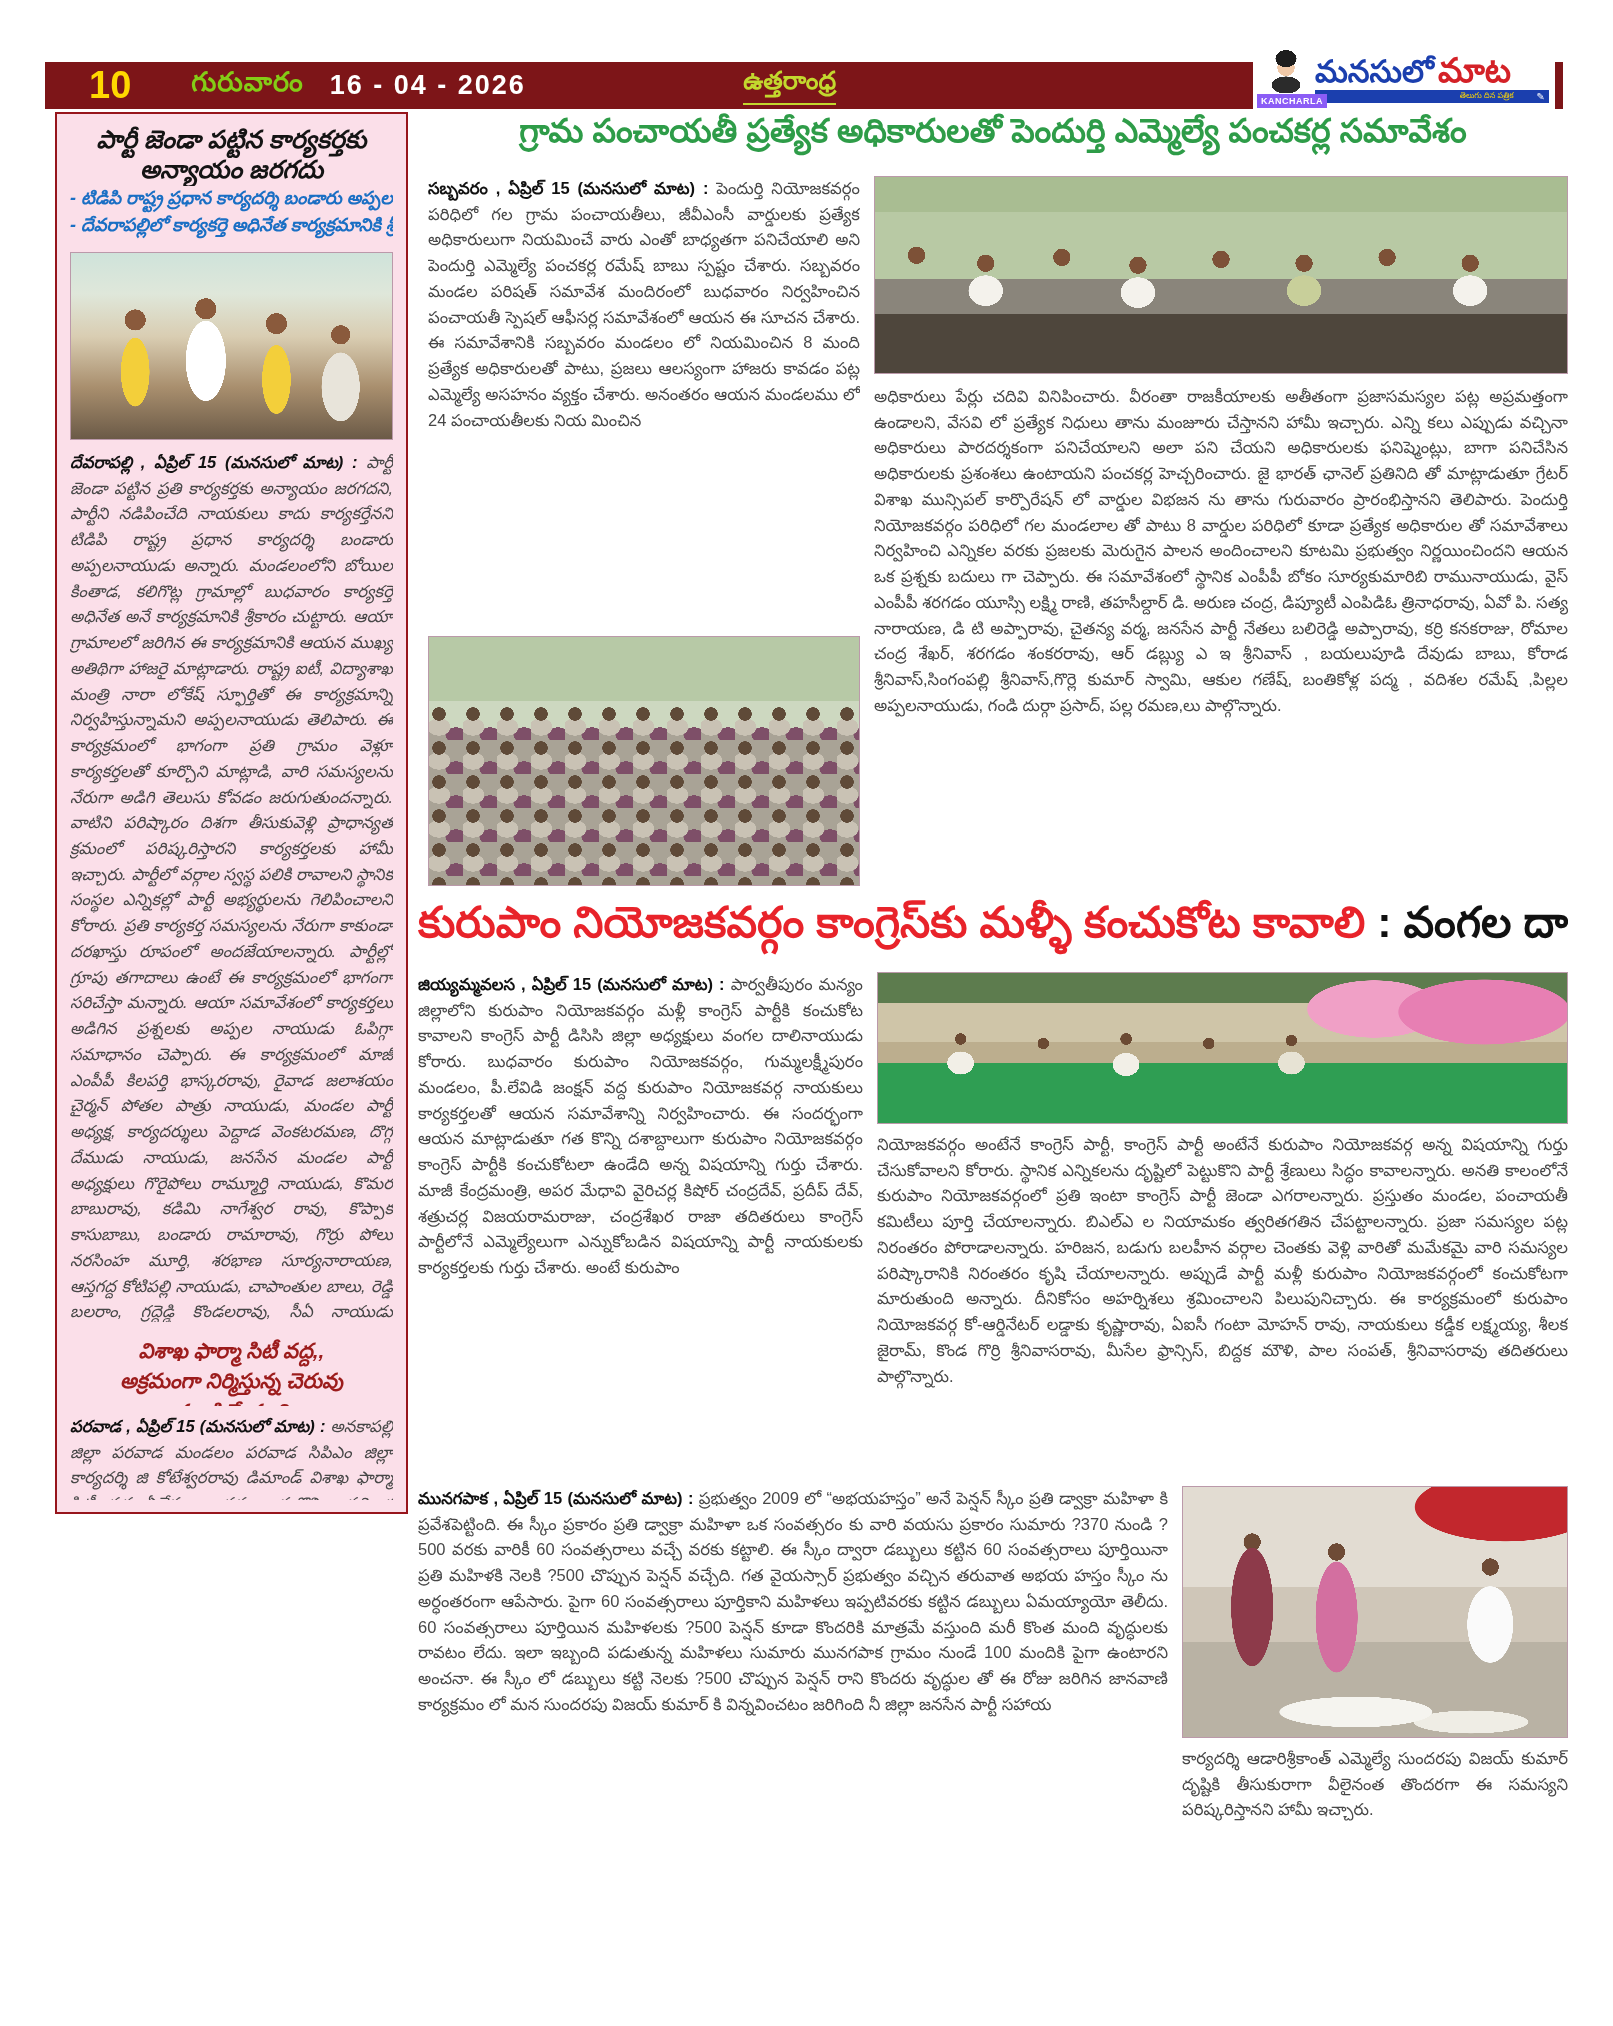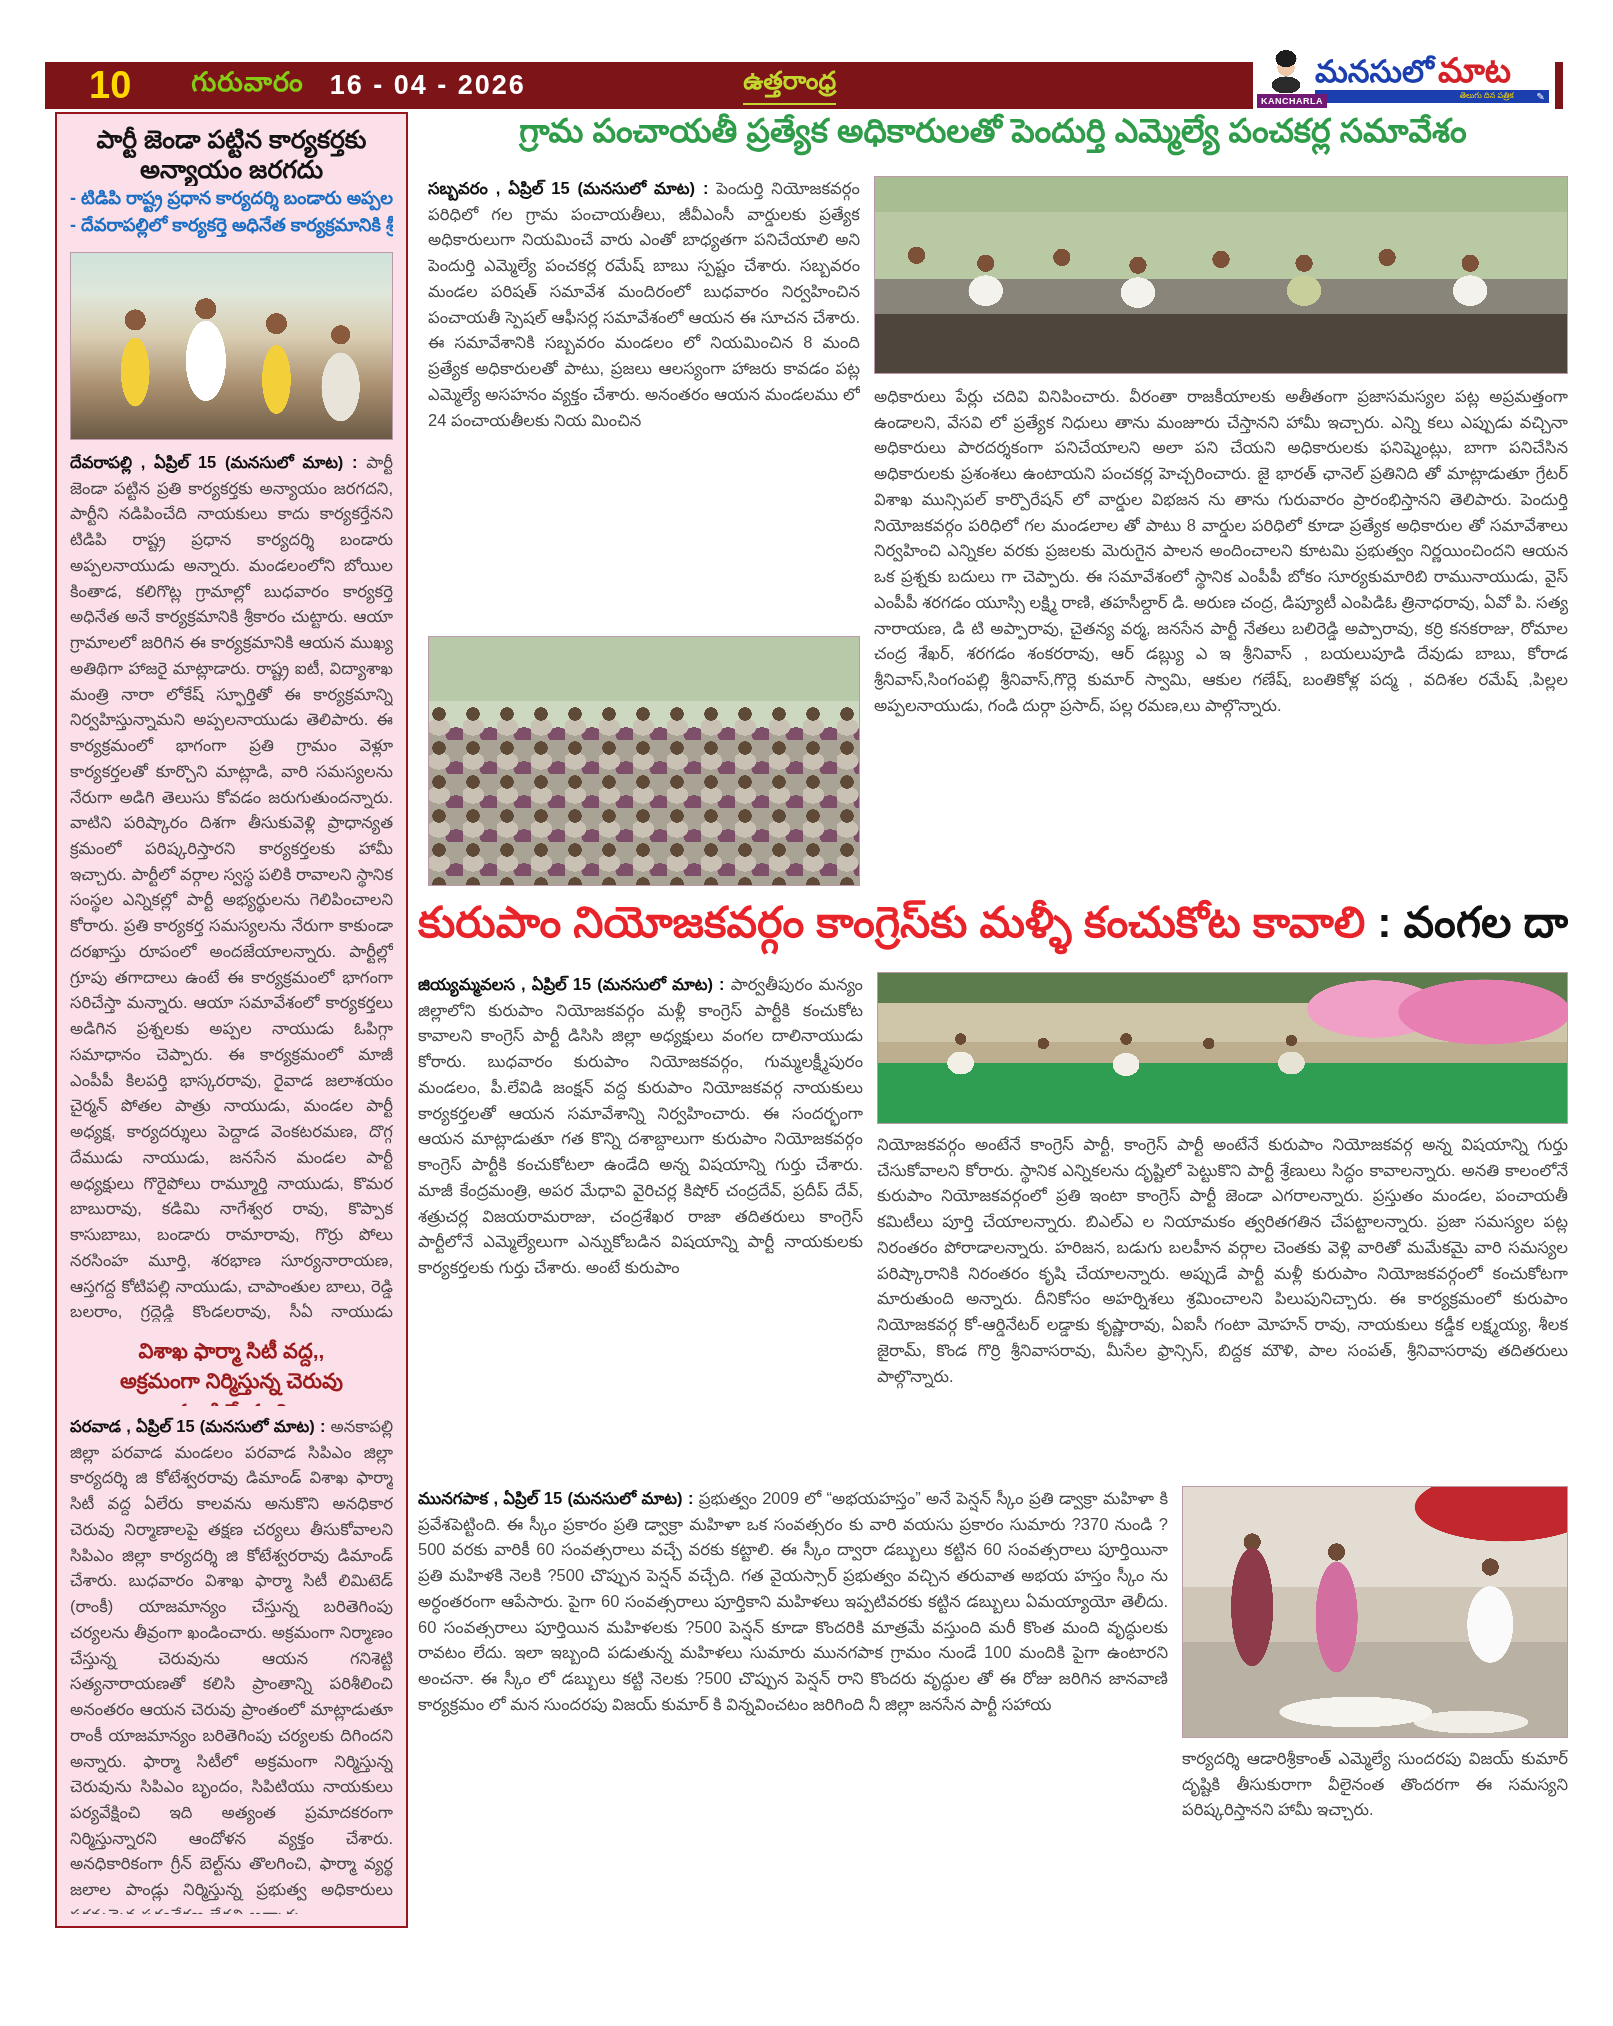--- a/index.html
+++ b/index.html
@@ -12,31 +12,31 @@
   .mh-day  { color:#84cc16; font-size:27px; font-weight:bold; margin-left:60px; letter-spacing:1px; }
   .mh-date { color:#ffffff; font-size:27px; font-weight:bold; margin-left:26px; letter-spacing:2px; }
   .mh-region { position:absolute; left:46%; color:#c3d82e; font-size:25px; font-weight:bold; border-bottom:2px solid #c3d82e; padding-bottom:2px; }
   .logo { position:absolute; right:8px; top:-16px; width:302px; height:64px; background:#ffffff; display:flex; align-items:center; padding:2px 6px 2px 4px; }
   .logo-left { position:relative; width:58px; height:60px; flex:none; }
   .logo-face { position:absolute; left:8px; top:1px; width:42px; height:44px; border-radius:4px; background:
       radial-gradient(ellipse 11px 9px at 50% 22%, #1d1d1d 0 95%, transparent 96%),
       radial-gradient(circle 9px at 50% 42%, #f0c9a8 0 95%, transparent 96%),
       radial-gradient(ellipse 15px 9px at 50% 82%, #2b2b2b 0 95%, transparent 96%),
       #ffffff; }
-  .logo-brand { position:absolute; left:0; bottom:0; background:#701a75; color:#ffffff; font-size:9px; font-weight:bold; letter-spacing:.5px; padding:2px 4px; }
+  .logo-brand { position:absolute; left:0; bottom:0; background:#8b5cf6; color:#ffffff; font-size:9px; font-weight:bold; letter-spacing:.5px; padding:2px 4px; }
   .logo-right { flex:1; display:flex; flex-direction:column; justify-content:center; }
   .logo-title { line-height:1; white-space:nowrap; }
   .lt1 { color:#1b3fae; font-size:31px; font-weight:bold; }
   .lt2 { color:#d42127; font-size:34px; font-weight:bold; margin-left:4px; }
   .logo-strip { margin-top:3px; height:13px; background:#1b3fae; display:flex; align-items:center; justify-content:flex-end; gap:23px; padding-right:4px; }
   .logo-tag { color:#ffd800; font-size:8px; white-space:nowrap; }
   .pen { color:#ffffff; font-size:10px; line-height:1; }
 
   
-  .left-col { position:absolute; left:55px; top:112px; width:353px; height:1816px; background:#fbdfe9; border:2px solid #97151c; padding:10px 13px 12px 13px; display:flex; flex-direction:column; overflow:hidden; }
+  .left-col { position:absolute; left:55px; top:112px; width:353px; height:1402px; background:#fbdfe9; border:2px solid #97151c; padding:10px 13px 12px 13px; display:flex; flex-direction:column; overflow:hidden;font-style:italic; }
   .la1-head { color:#141414; font-size:25px; font-weight:bold; text-align:center; line-height:1.2; height:62px; overflow:hidden; }
   .la-sub { color:#1a6fc4; font-size:18px; font-weight:bold; line-height:1.35; height:27px; overflow:hidden; white-space:nowrap; }
   .photo { width:100%; border:1px solid #b9a; }
   .ph1 { height:188px; margin:12px 0 10px 0; background:
       radial-gradient(circle 11px at 20% 36%, #8a5a3c 0 95%, transparent 96%),
       radial-gradient(circle 11px at 42% 30%, #8a5a3c 0 95%, transparent 96%),
       radial-gradient(circle 11px at 64% 38%, #8a5a3c 0 95%, transparent 96%),
       radial-gradient(circle 10px at 84% 44%, #8a5a3c 0 95%, transparent 96%),
       radial-gradient(ellipse 15px 36px at 20% 64%, #f3cf3a 0 95%, transparent 96%),
       radial-gradient(ellipse 15px 36px at 64% 68%, #f3cf3a 0 95%, transparent 96%),

